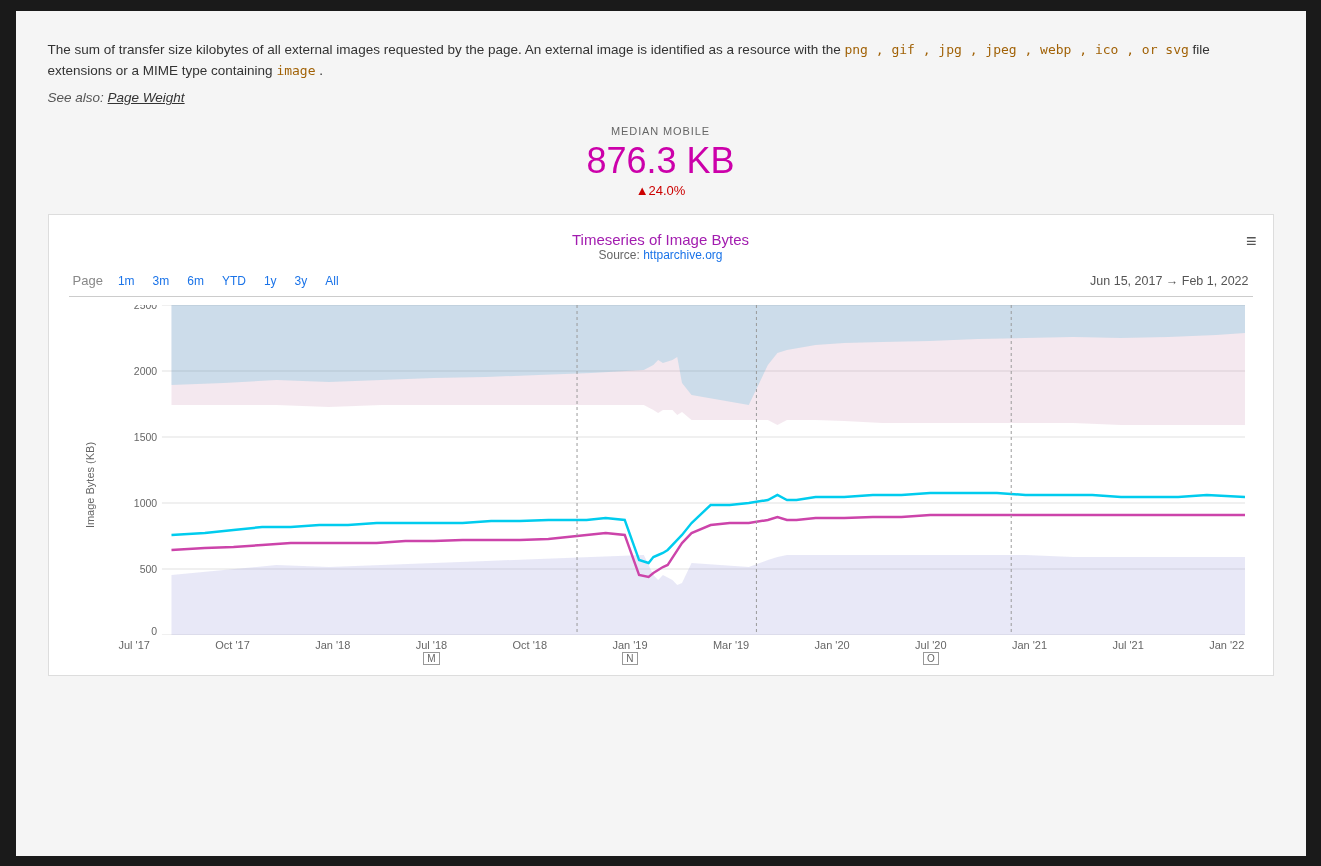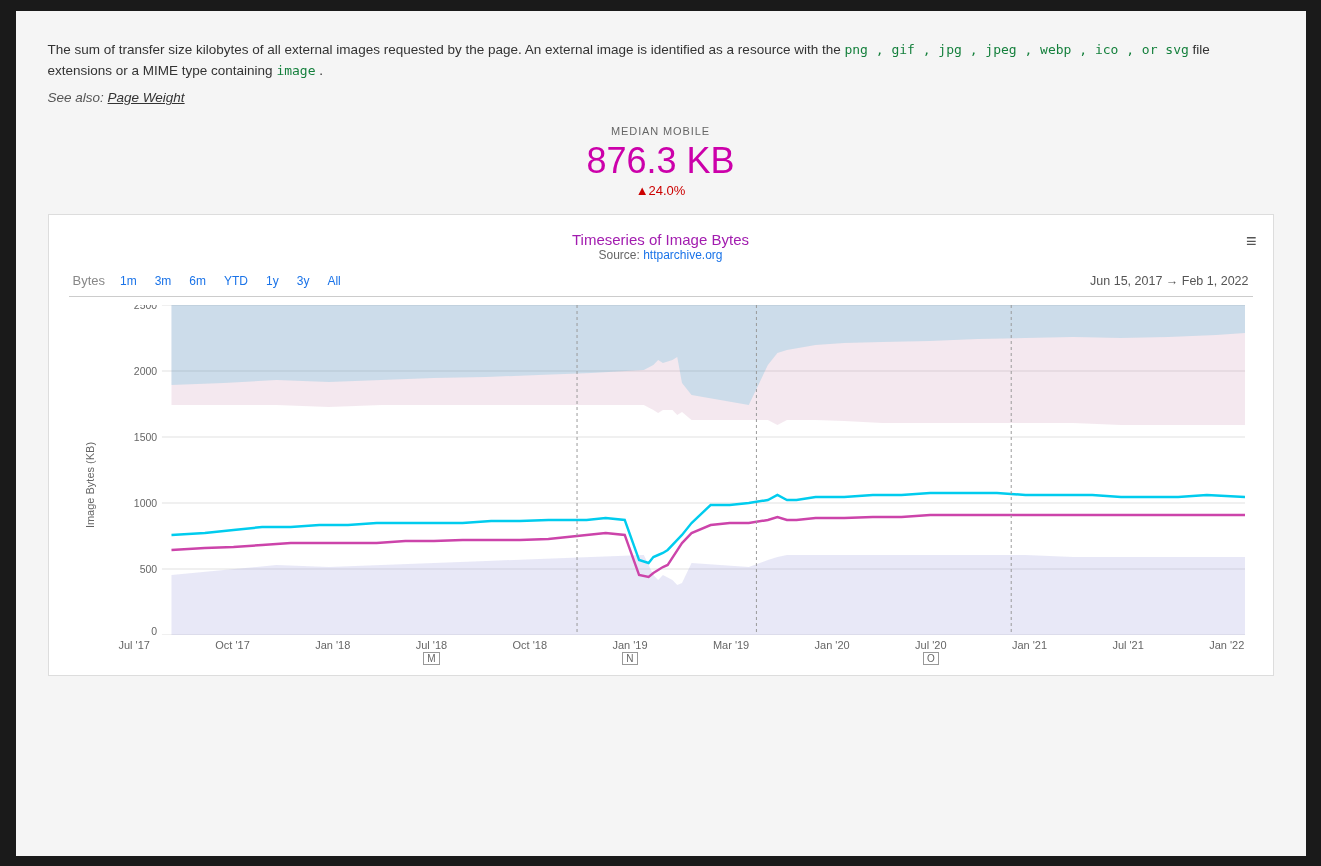--- a/index.html
+++ b/index.html
@@ -25,21 +25,21 @@
       margin-bottom: 12px;
     }
     .description {
       font-size: 13.5px;
       color: #333;
       line-height: 1.6;
       margin-bottom: 8px;
     }
     .description .code {
       font-family: monospace;
-      color: #15803d;
+      color: #a16207;
       font-size: 13px;
     }
     .see-also {
       font-size: 13.5px;
       color: #555;
       font-style: italic;
       margin-bottom: 20px;
     }
     .see-also a {
       color: #333;
@@ -191,21 +191,21 @@
 
     <div class="chart-header">
       <div class="chart-title">Timeseries of Image Bytes</div>
       <div class="chart-source">
         <span>Source: </span><a href="#">httparchive.org</a>
       </div>
     </div>
 
     <div class="zoom-bar">
       <div class="zoom-controls">
-        <span class="zoom-label">Bytes</span>
+        <span class="zoom-label">Page</span>
         <button class="zoom-btn">1m</button>
         <button class="zoom-btn">3m</button>
         <button class="zoom-btn">6m</button>
         <button class="zoom-btn">YTD</button>
         <button class="zoom-btn">1y</button>
         <button class="zoom-btn">3y</button>
         <button class="zoom-btn">All</button>
       </div>
       <div class="zoom-range">Jun 15, 2017  →  Feb 1, 2022</div>
     </div>

